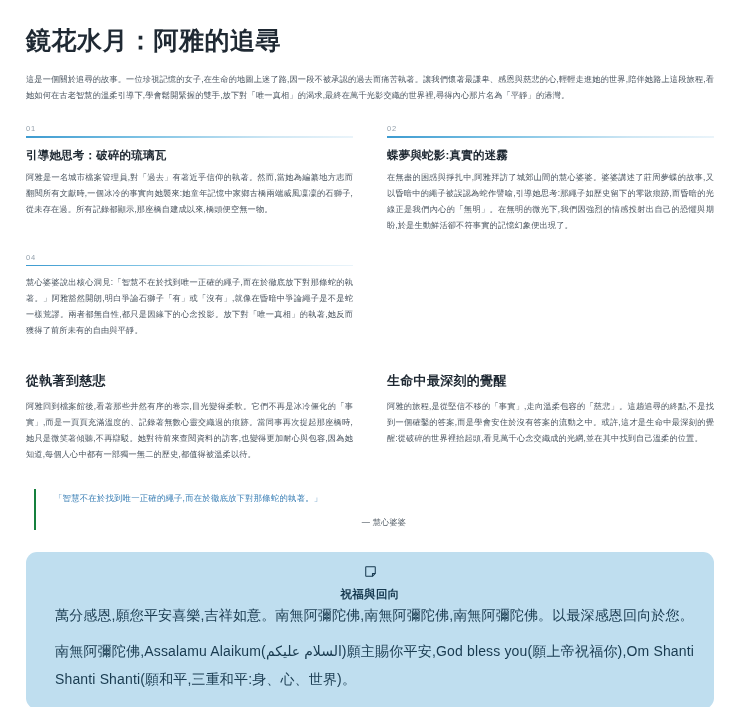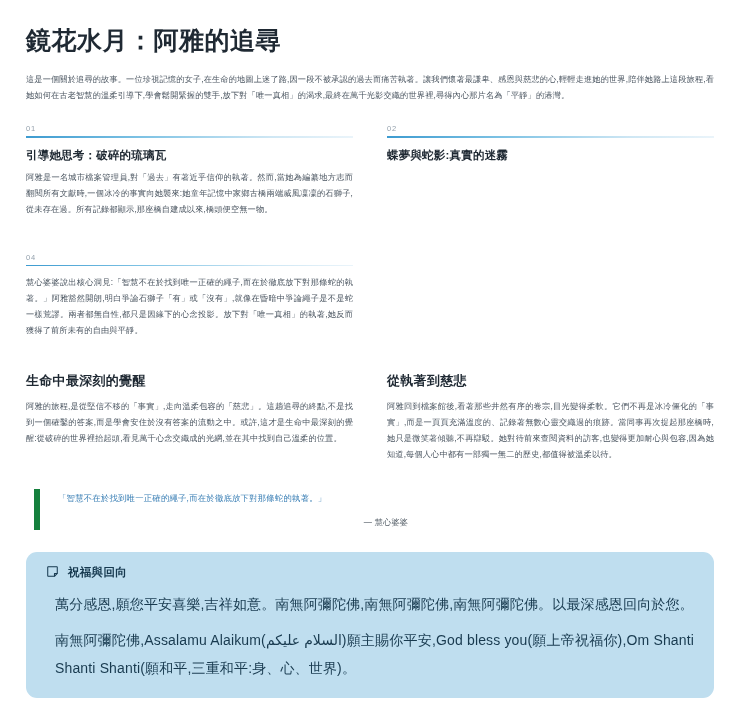--- a/index.html
+++ b/index.html
@@ -37,21 +37,21 @@
     color: #4a5560;
     margin: 0 0 20px 0;
     text-align: justify;
     letter-spacing: 0.15px;
   }
 
   
   .grid {
     display: flex;
     flex-wrap: wrap;
-    gap: 16px 34px;
+    gap: 0 34px;
   }
   .card {
     width: 327px;
     box-sizing: border-box;
     margin-bottom: 19px;
   }
   .card-num {
     font-size: 7.5px;
     color: #94a1ad;
     letter-spacing: 0.9px;
@@ -103,21 +103,21 @@
     color: #4a5560;
     margin: 0;
     text-align: justify;
     letter-spacing: 0.15px;
   }
 
   
   .quote {
     margin: 26px 0 0 8px;
     padding: 2px 0 2px 18px;
-    border-left: 6px solid #15803d;
+    border-left: 2px solid #15803d;
   }
   .quote-text {
     font-size: 8.4px;
     line-height: 1.9;
     color: #3a7fb5;
     margin: 0 0 10px 0;
     letter-spacing: 0.2px;
   }
   .quote-attr {
     font-size: 8.2px;
@@ -129,23 +129,24 @@
   
   .blessing {
     margin: 22px 0 0 0;
     background: #bfdeef;
     border-radius: 11px;
     padding: 13px 20px 16px 20px;
     box-sizing: border-box;
   }
   .blessing-head {
     display: flex;
-    align-items: flex-start;
+    align-items: center;
     gap: 9px;
-    margin-bottom: 11px;
+    margin-bottom: 0;
+    flex-direction: column;
   }
   .note-icon {
     width: 13px;
     height: 13px;
     flex: 0 0 auto;
     display: block;
   }
   .blessing-title {
     font-size: 11.5px;
     font-weight: 700;
@@ -177,39 +178,40 @@
       <div class="card-num">01</div>
       <div class="card-rule"></div>
       <h2 class="card-title">引導她思考：破碎的琉璃瓦</h2>
       <p class="card-body">阿雅是一名城市檔案管理員,對「過去」有著近乎信仰的執著。然而,當她為編纂地方志而翻閱所有文獻時,一個冰冷的事實向她襲來:她童年記憶中家鄉古橋兩端威風凜凜的石獅子,從未存在過。所有記錄都顯示,那座橋自建成以來,橋頭便空無一物。</p>
     </div>
 
     <div class="card">
       <div class="card-num">02</div>
       <div class="card-rule"></div>
       <h2 class="card-title">蝶夢與蛇影:真實的迷霧</h2>
+      <p class="card-body">在無盡的困惑與掙扎中,阿雅拜訪了城郊山間的慧心婆婆。婆婆講述了莊周夢蝶的故事,又以昏暗中的繩子被誤認為蛇作譬喻,引導她思考:那繩子如歷史留下的零散痕跡,而昏暗的光線正是我們內心的「無明」。在無明的微光下,我們因強烈的情感投射出自己的恐懼與期盼,於是生動鮮活卻不符事實的記憶幻象便出現了。</p>
     </div>
 
 
     <div class="card">
       <div class="card-num">04</div>
       <div class="card-rule"></div>
       <p class="card-body">慧心婆婆說出核心洞見:「智慧不在於找到唯一正確的繩子,而在於徹底放下對那條蛇的執著。」阿雅豁然開朗,明白爭論石獅子「有」或「沒有」,就像在昏暗中爭論繩子是不是蛇一樣荒謬。兩者都無自性,都只是因緣下的心念投影。放下對「唯一真相」的執著,她反而獲得了前所未有的自由與平靜。</p>
     </div>
 
   </div>
 
   <div class="sections">
     <div class="section">
+      <h2 class="section-title">從執著到慈悲</h2>
+      <p class="section-body">阿雅回到檔案館後,看著那些井然有序的卷宗,目光變得柔軟。它們不再是冰冷僵化的「事實」,而是一頁頁充滿溫度的、記錄著無數心靈交織過的痕跡。當同事再次提起那座橋時,她只是微笑著傾聽,不再辯駁。她對待前來查閱資料的訪客,也變得更加耐心與包容,因為她知道,每個人心中都有一部獨一無二的歷史,都值得被溫柔以待。</p>
+    </div>
+    <div class="section">
       <h2 class="section-title">生命中最深刻的覺醒</h2>
       <p class="section-body">阿雅的旅程,是從堅信不移的「事實」,走向溫柔包容的「慈悲」。這趟追尋的終點,不是找到一個確鑿的答案,而是學會安住於沒有答案的流動之中。或許,這才是生命中最深刻的覺醒:從破碎的世界裡抬起頭,看見萬千心念交織成的光網,並在其中找到自己溫柔的位置。</p>
-    </div>
-    <div class="section">
-      <h2 class="section-title">從執著到慈悲</h2>
-      <p class="section-body">阿雅回到檔案館後,看著那些井然有序的卷宗,目光變得柔軟。它們不再是冰冷僵化的「事實」,而是一頁頁充滿溫度的、記錄著無數心靈交織過的痕跡。當同事再次提起那座橋時,她只是微笑著傾聽,不再辯駁。她對待前來查閱資料的訪客,也變得更加耐心與包容,因為她知道,每個人心中都有一部獨一無二的歷史,都值得被溫柔以待。</p>
     </div>
   </div>
 
   <blockquote class="quote">
     <p class="quote-text">「智慧不在於找到唯一正確的繩子,而在於徹底放下對那條蛇的執著。」</p>
     <div class="quote-attr">— 慧心婆婆</div>
   </blockquote>
 
   <div class="blessing">
     <div class="blessing-head">

